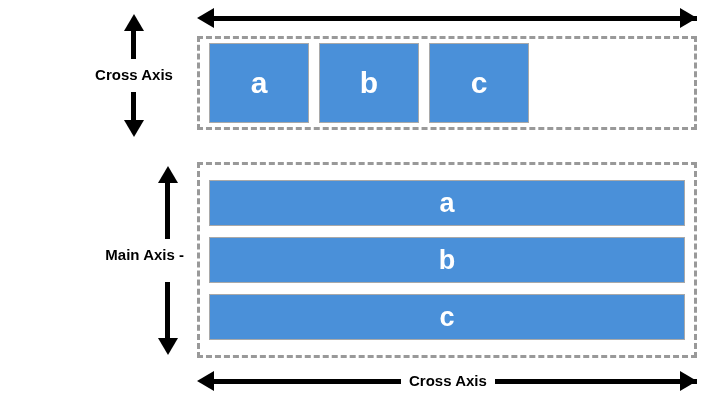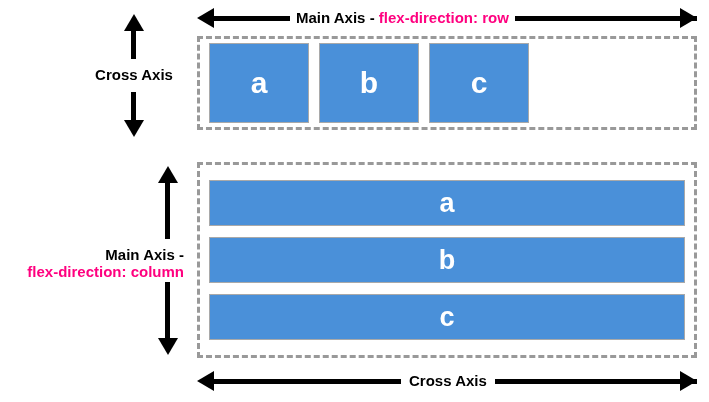--- a/index.html
+++ b/index.html
@@ -149,21 +149,20 @@
 <body>
 
 <div id="canvas">
 
   <div class="arrow">
     <div class="shaft-h" style="left:214px; top:16px; width:483px;"></div>
     <div class="head head-left" style="left:197px; top:8px;"></div>
     <div class="head head-right" style="left:680px; top:8px;"></div>
   </div>
 
-  <div class="lbl" id="main-axis-row-label"><span>Main Axis - </span><span class="pink">flex-direction: row</span></div>
 
   <div class="arrow">
     <div class="head head-up" style="left:124px; top:14px;"></div>
     <div class="shaft-v" style="left:131px; top:31px; height:28px;"></div>
     <div class="shaft-v" style="left:131px; top:92px; height:28px;"></div>
     <div class="head head-down" style="left:124px; top:120px;"></div>
   </div>
 
   <div class="lbl" id="cross-axis-row-label">Cross Axis</div>
 
@@ -173,21 +172,21 @@
     <div class="flex-item">c</div>
   </div>
 
   <div class="arrow">
     <div class="head head-up" style="left:158px; top:166px;"></div>
     <div class="shaft-v" style="left:165px; top:183px; height:56px;"></div>
     <div class="shaft-v" style="left:165px; top:282px; height:56px;"></div>
     <div class="head head-down" style="left:158px; top:338px;"></div>
   </div>
 
-  <div class="lbl" id="main-axis-col-label"><span>Main Axis -</span><br><span class="pink">flex-direction: column</span></div>
+  <div class="lbl" id="main-axis-col-label"><span>Main Axis -</span><br></div>
 
   <div class="flex-container" id="column-container">
     <div class="flex-item">a</div>
     <div class="flex-item">b</div>
     <div class="flex-item">c</div>
   </div>
 
   <div class="arrow">
     <div class="shaft-h" style="left:214px; top:379px; width:483px;"></div>
     <div class="head head-left" style="left:197px; top:371px;"></div>

